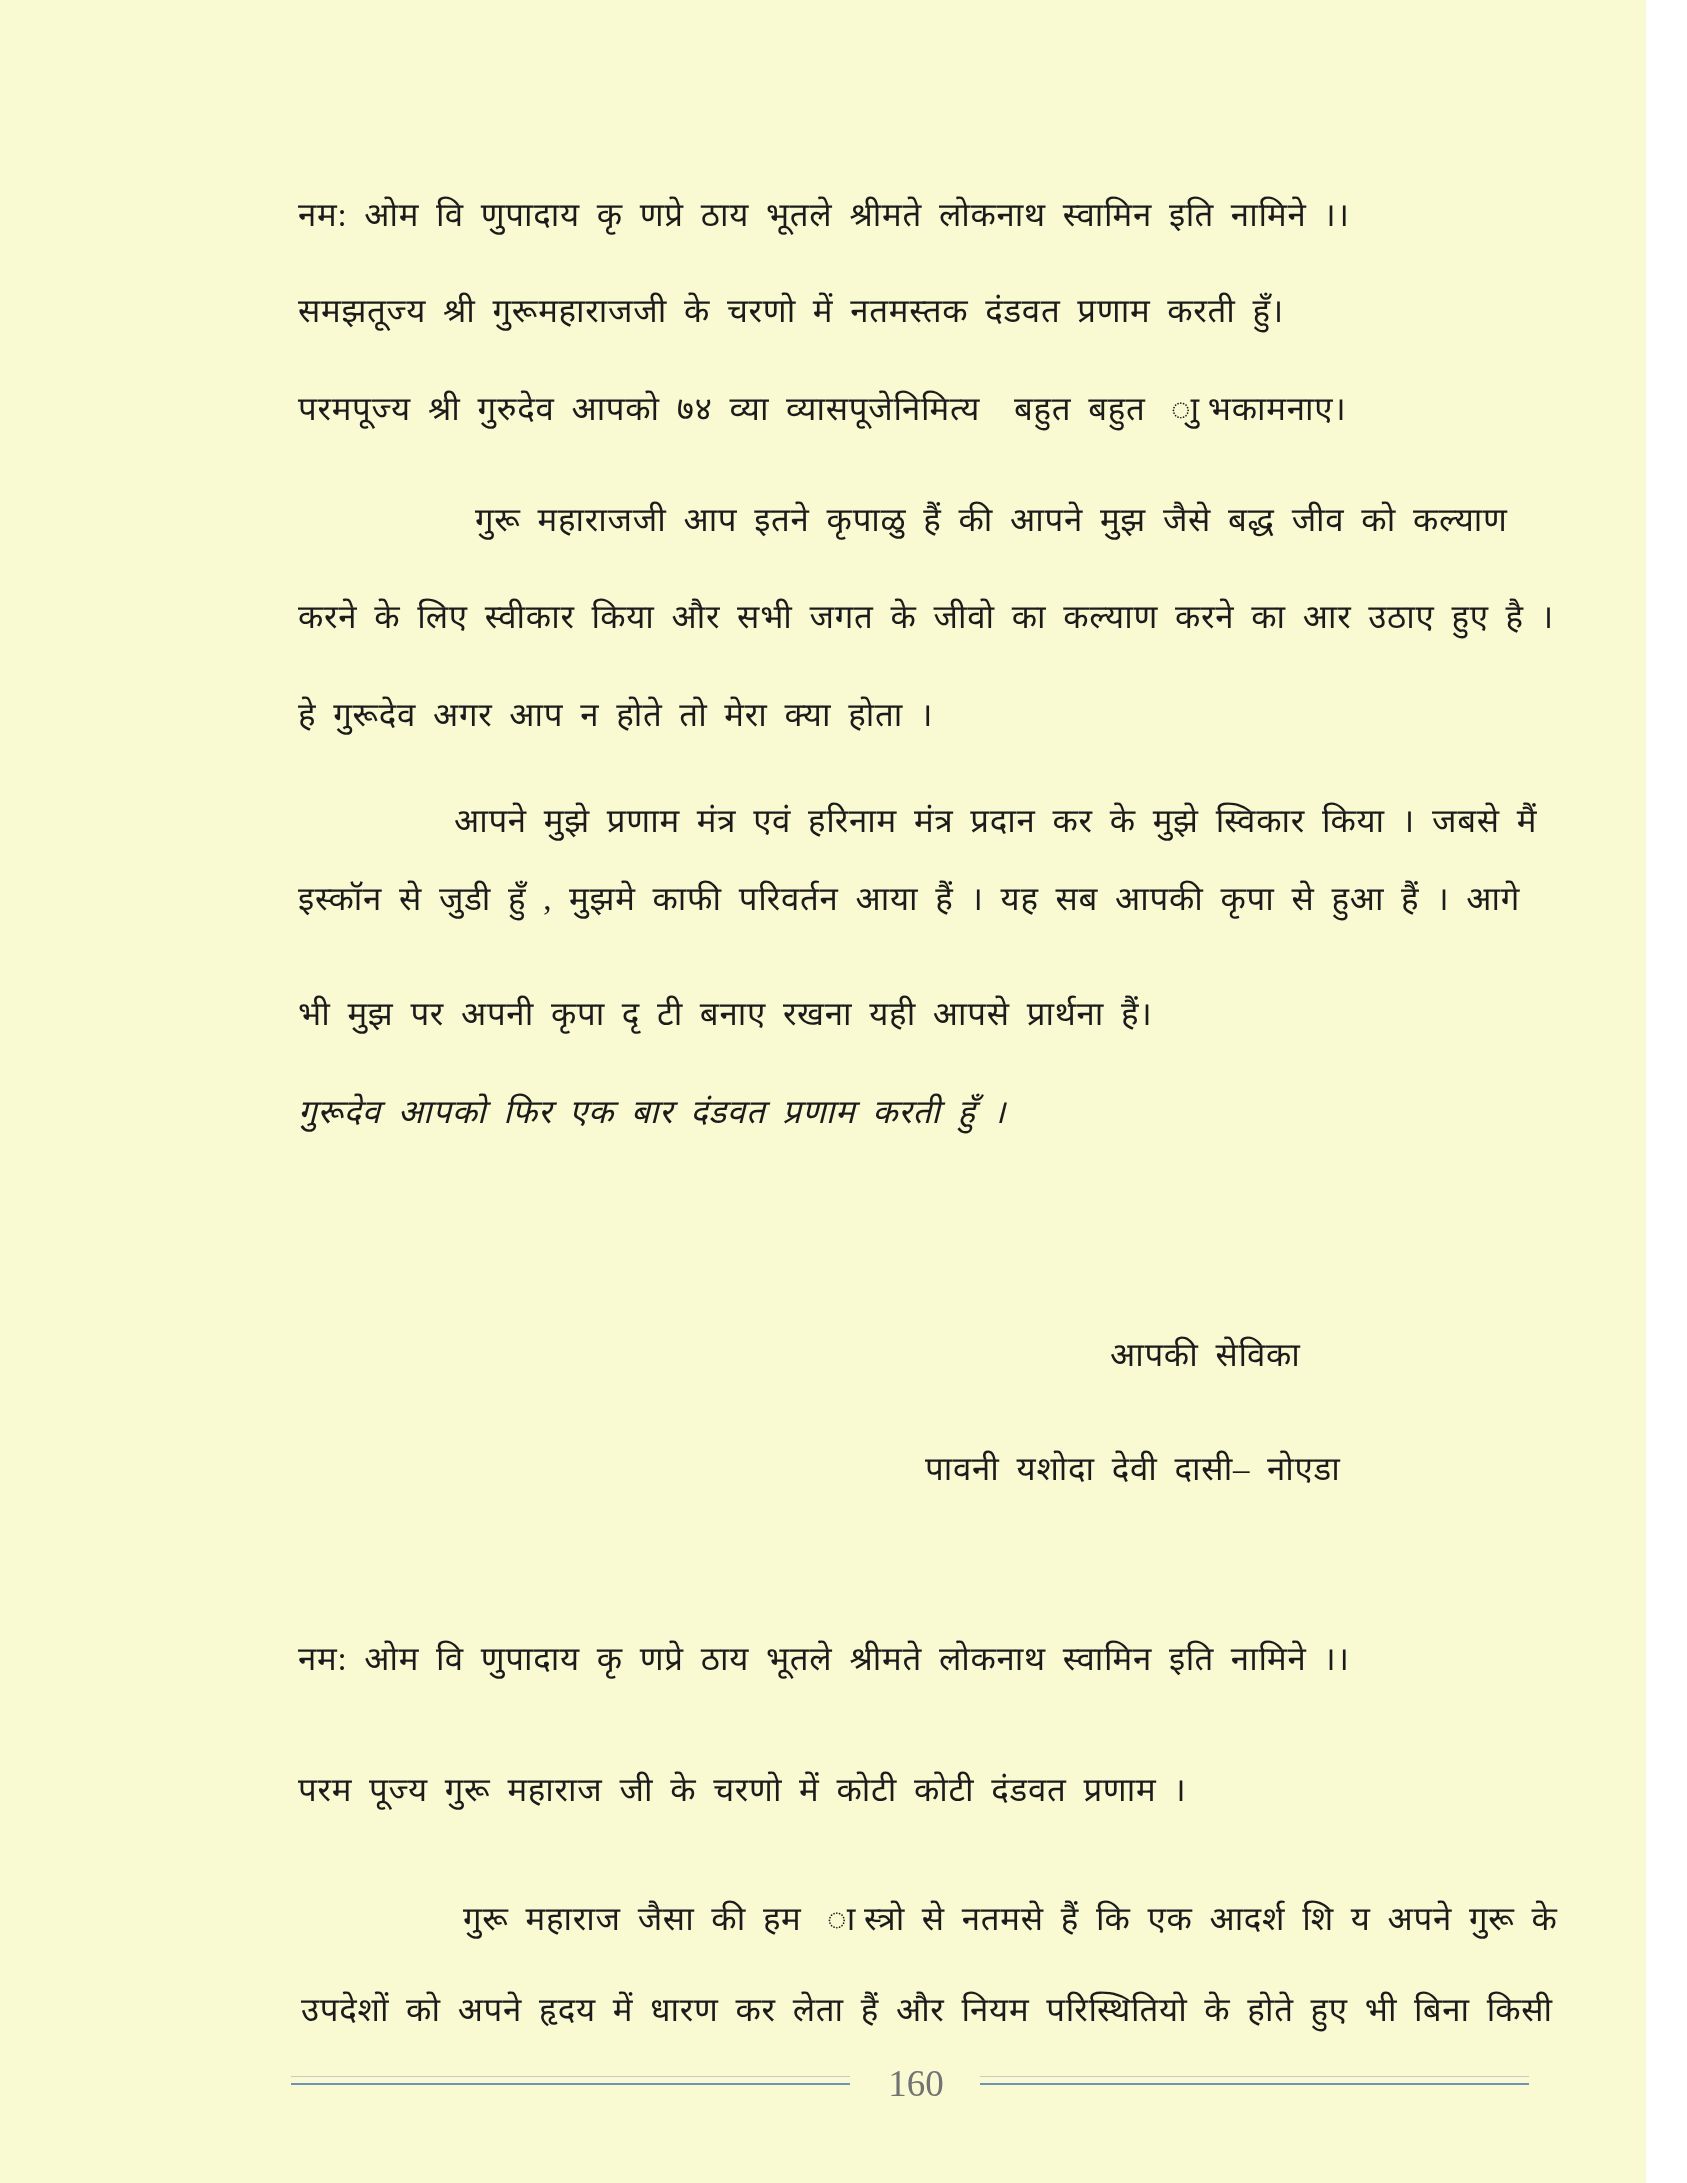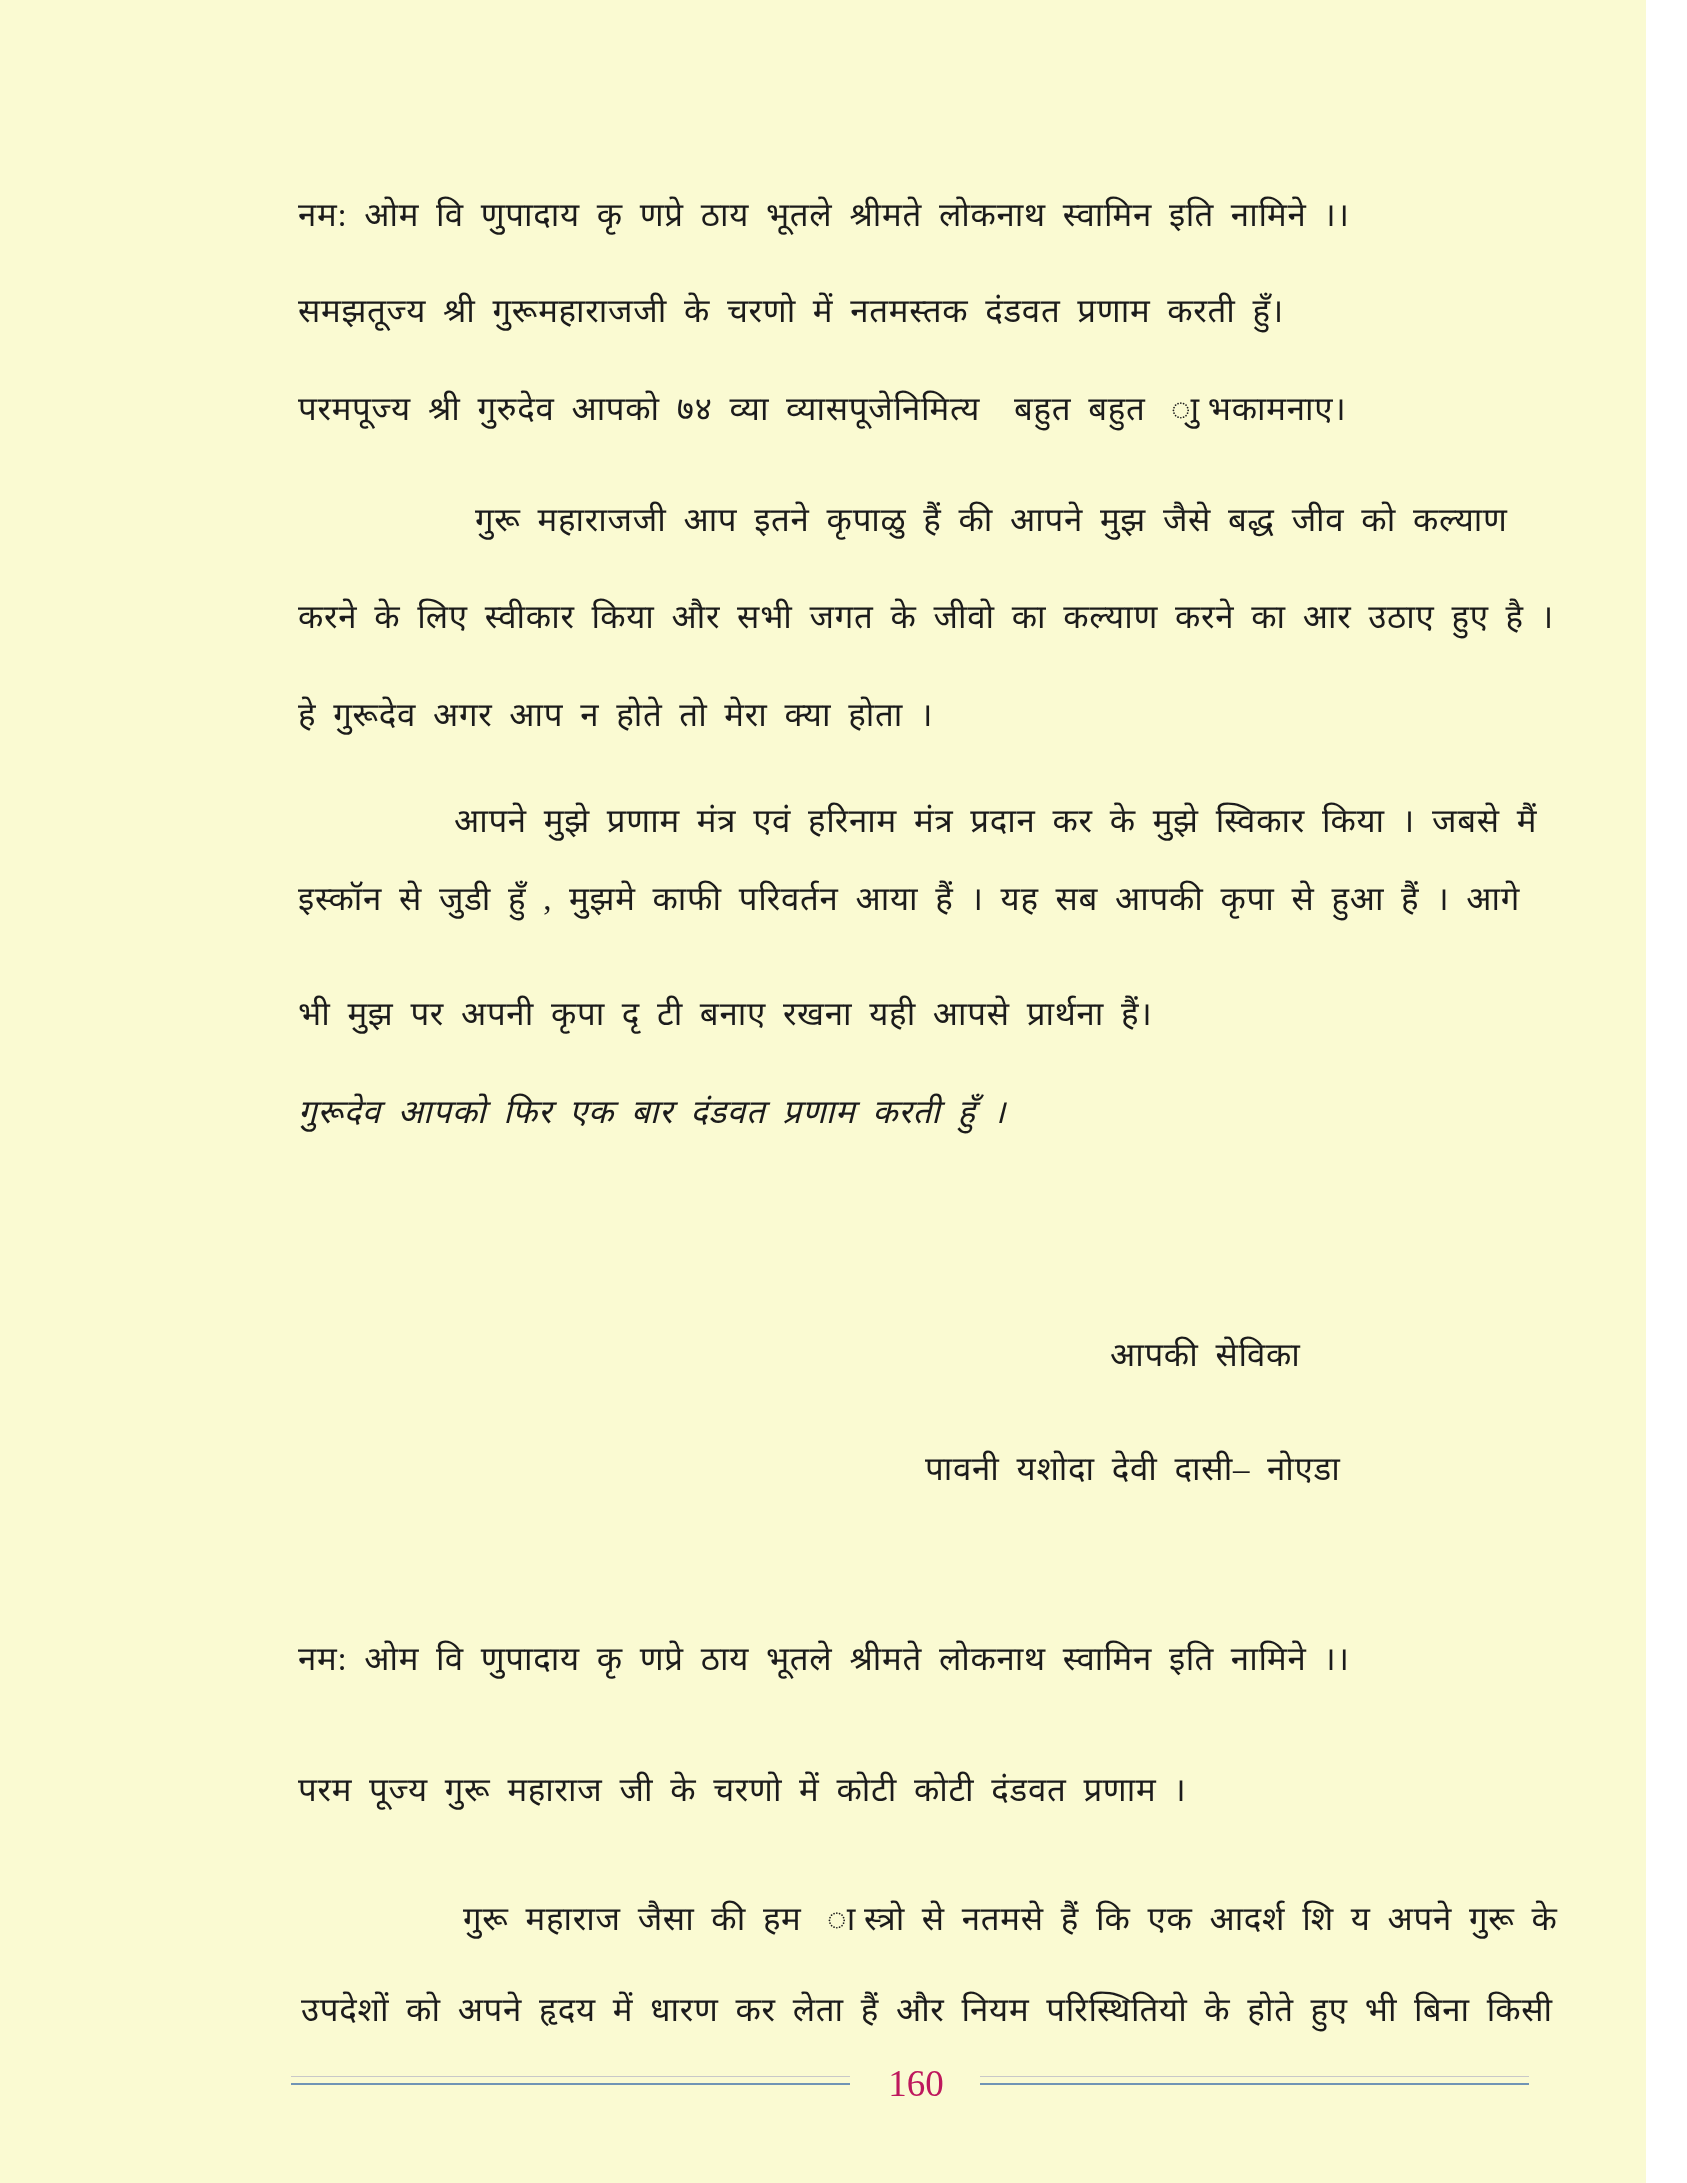--- a/index.html
+++ b/index.html
@@ -43,21 +43,21 @@
   .footer-rule{
     position:absolute;top:2076px;height:9.3px;
     border-top:1.3px solid #C8C8C8;
     border-bottom:2.6px solid #7094B5;
     box-sizing:border-box;
   }
   .rule-left {left:291px;  width:559px;}
   .rule-right{left:980px; width:549px;}
   .pagenum{
     position:absolute;left:873px;top:2062px;width:86px;
-    text-align:center;font-size:37px;color:#be185d;
+    text-align:center;font-size:37px;color:#737373;
     font-family:"Liberation Serif", serif;
   }
 </style>
 </head>
 <body>
 
 <div class="line t1">नम: ओम वि णुपादाय कृ णप्रे ठाय भूतले श्रीमते लोकनाथ स्वामिन इति नामिने ।।</div>
 <div class="line t2">समझतूज्य श्री गुरूमहाराजजी के चरणो में नतमस्तक दंडवत प्रणाम करती हुँ।</div>
 <div class="line t3">परमपूज्य श्री गुरुदेव आपको ७४ व्या व्यासपूजेनिमित्य  बहुत बहुत  ाुभकामनाए।</div>
 

